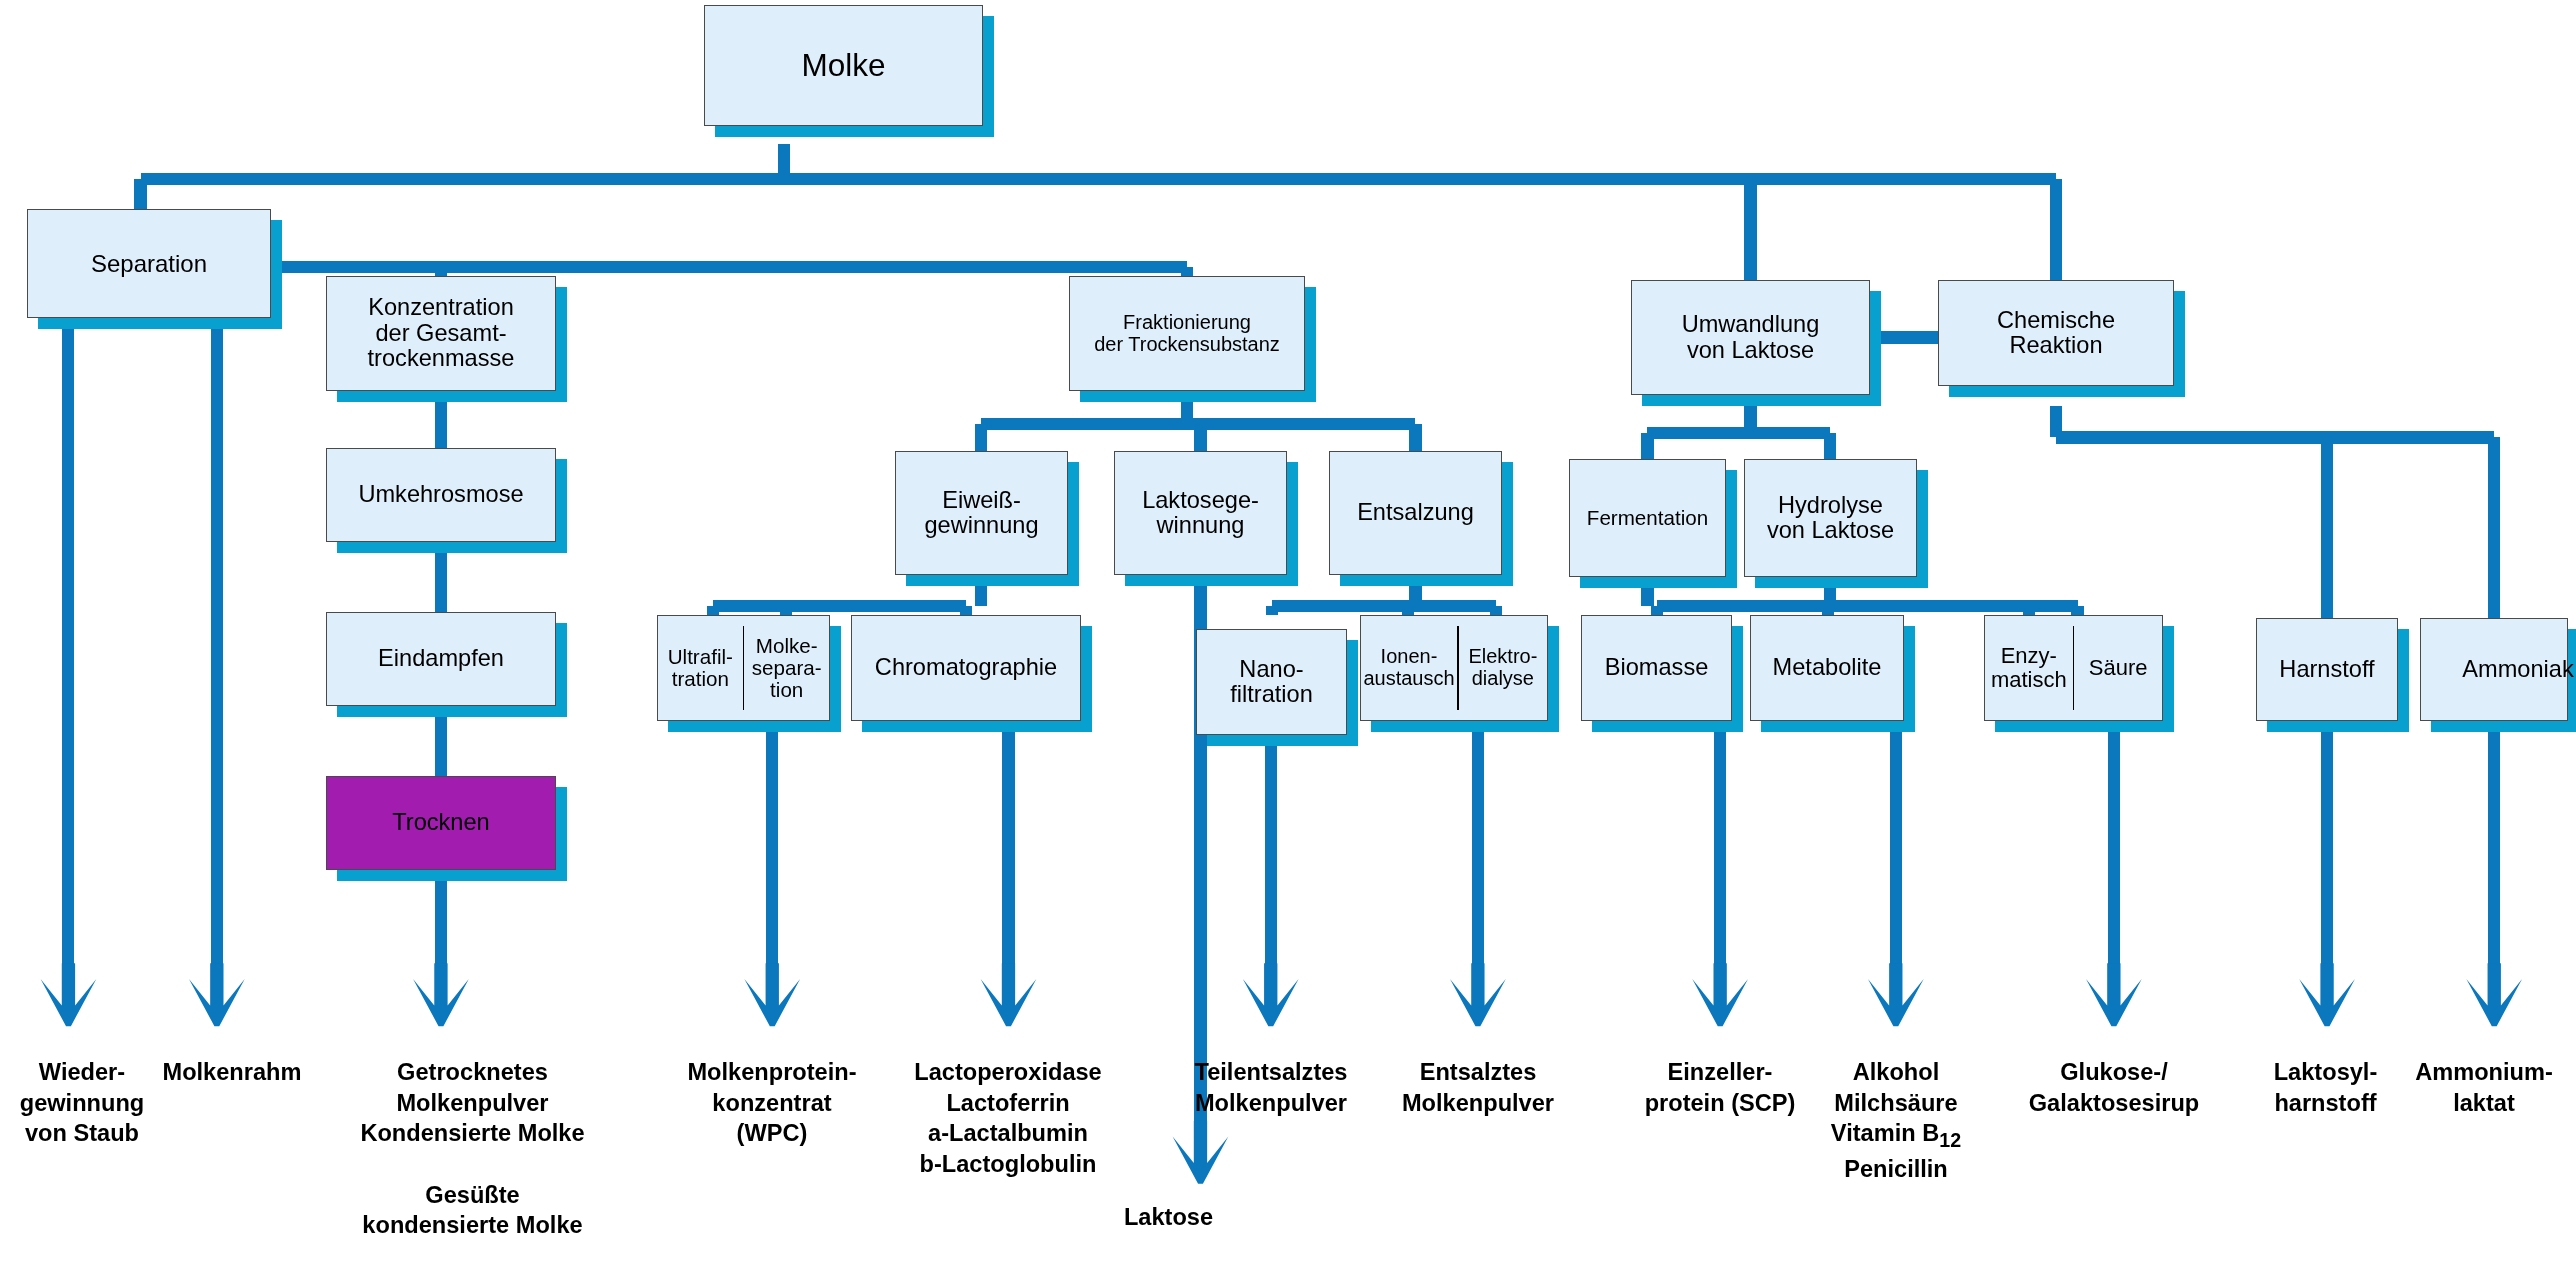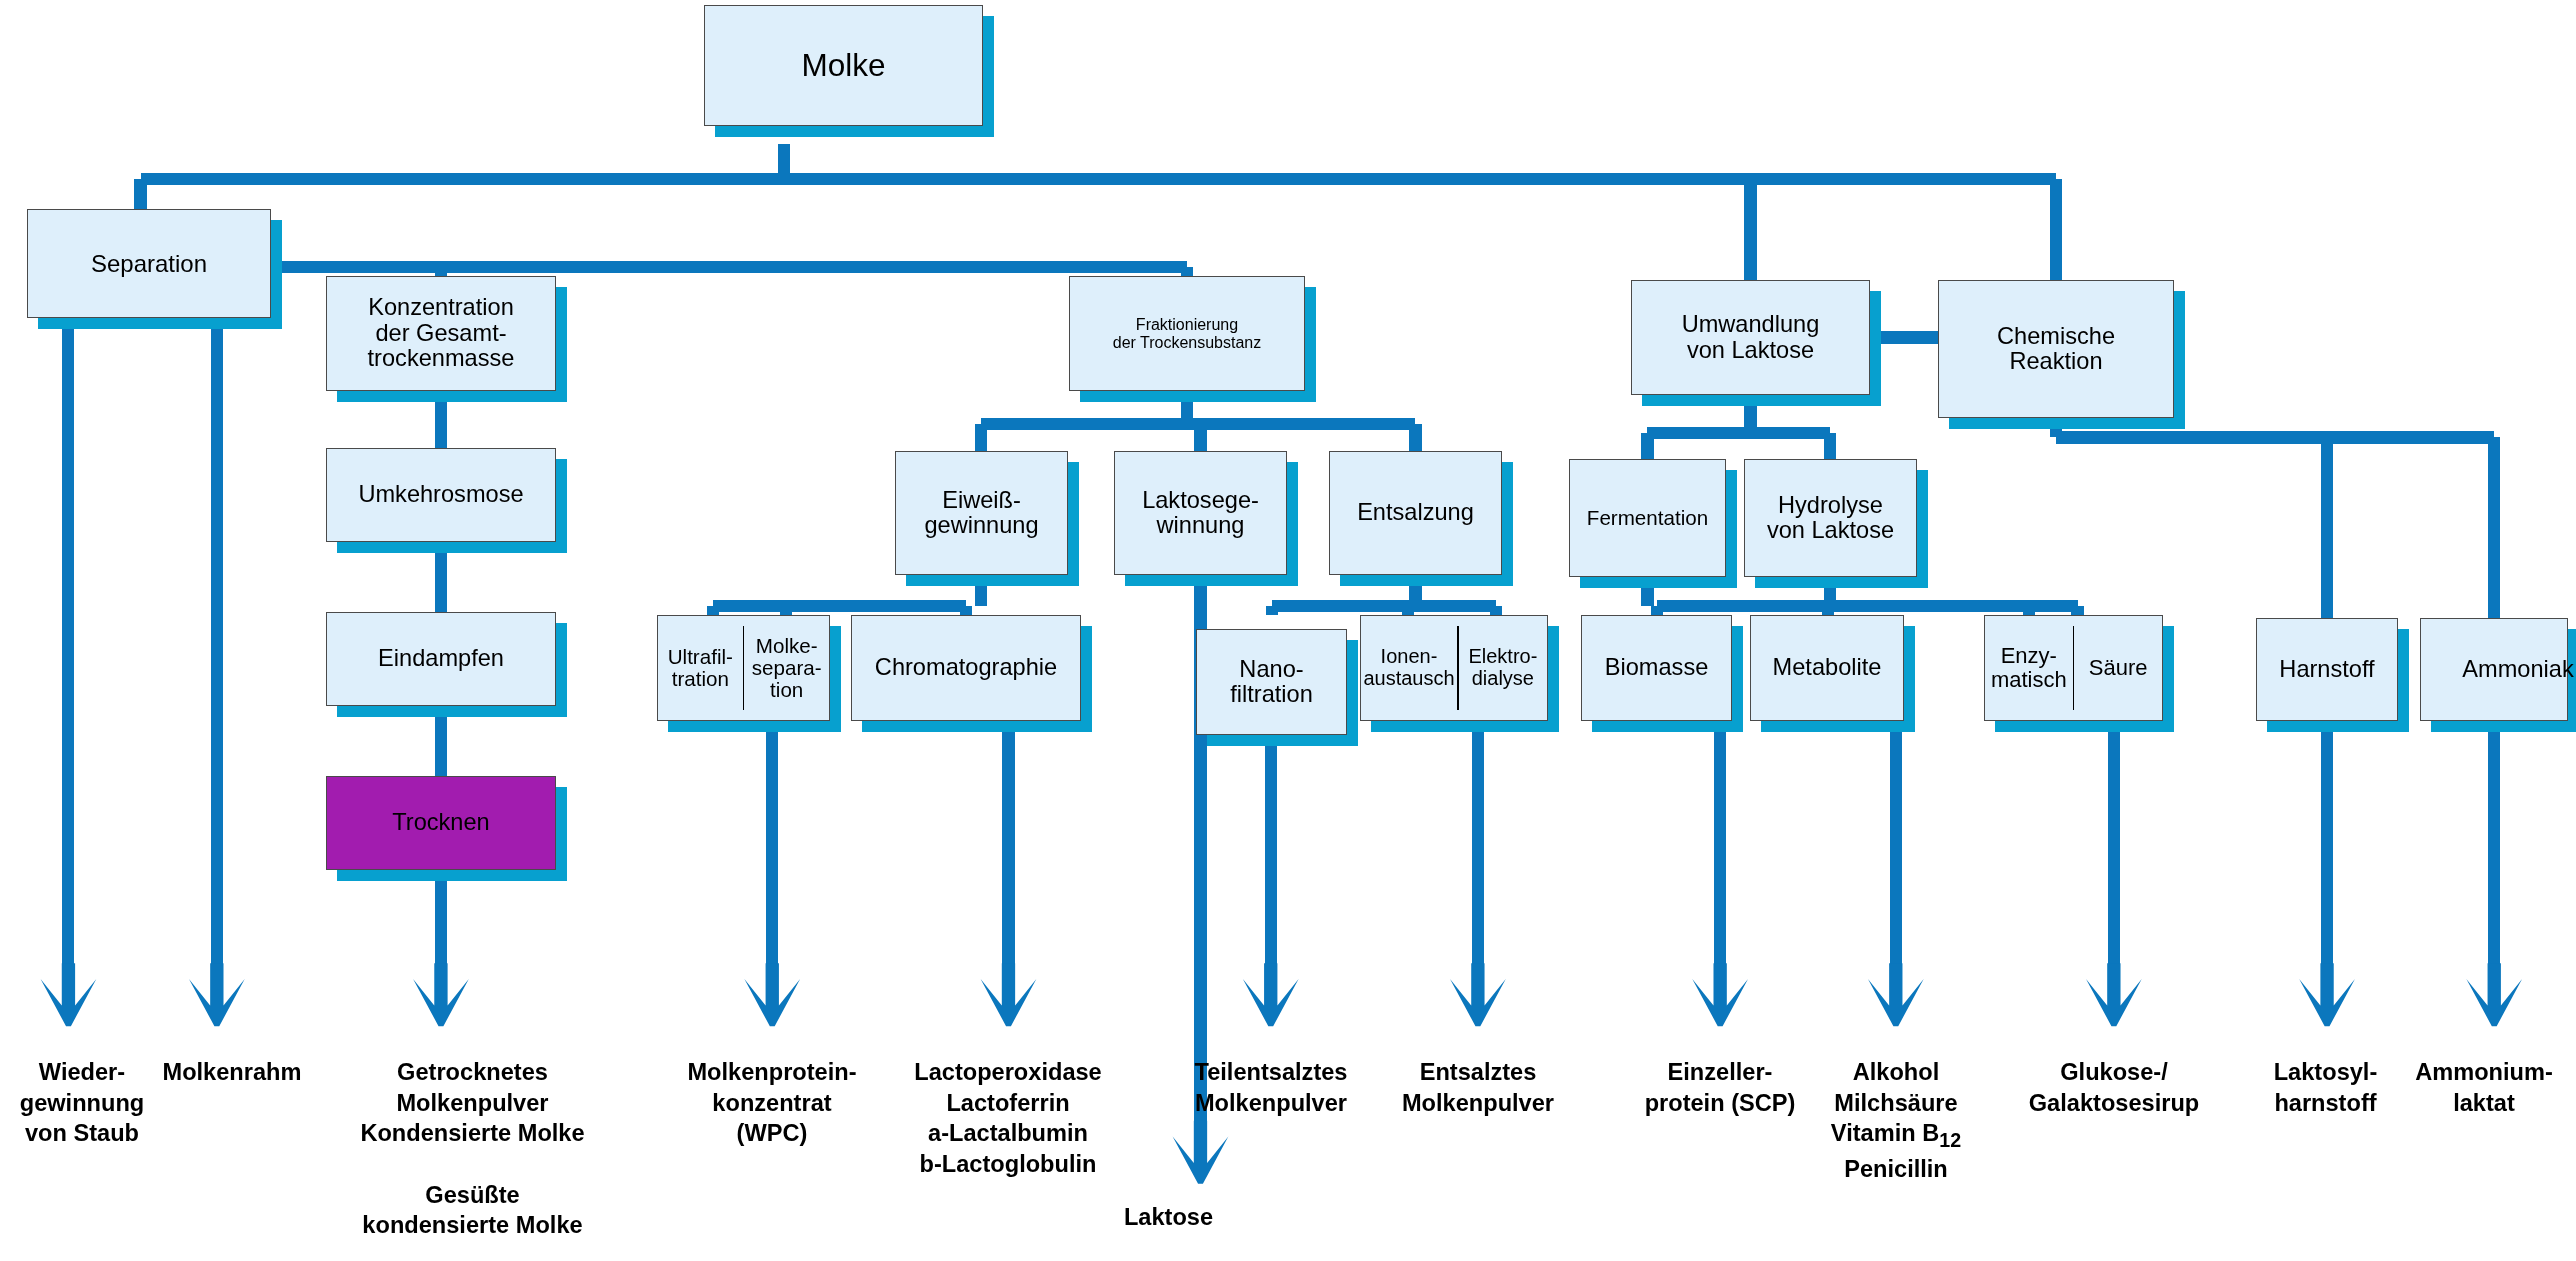--- a/index.html
+++ b/index.html
@@ -139,32 +139,32 @@
         <div class="shadow" style="background: rgb(7, 160, 207);"></div>
         <div class="body" style="background: rgb(222, 239, 251); border-color: rgb(74, 74, 74);">
           <div class="lbl" style="font-size: 23.6px;">Konzentration
 der Gesamt-
 trockenmasse</div>
         </div>
       </div>
       <div class="node" style="left: 1069px; top: 276px; width: 236px; height: 115px;">
         <div class="shadow" style="background: rgb(7, 160, 207);"></div>
         <div class="body" style="background: rgb(222, 239, 251); border-color: rgb(74, 74, 74);">
-          <div class="lbl" style="font-size: 16px;">Fraktionierung
+          <div class="lbl" style="font-size: 20px;">Fraktionierung
 der Trockensubstanz</div>
         </div>
       </div>
       <div class="node" style="left: 1631px; top: 280px; width: 239px; height: 115px; border-radius: 29px;">
         <div class="shadow" style="background: rgb(7, 160, 207);"></div>
         <div class="body" style="background: rgb(222, 239, 251); border-color: rgb(74, 74, 74);">
           <div class="lbl" style="font-size: 23.6px;">Umwandlung
 von Laktose</div>
         </div>
       </div>
-      <div class="node" style="left: 1938px; top: 280px; width: 236px; height: 138px; padding-left: 48px;">
+      <div class="node" style="left: 1938px; top: 280px; width: 236px; height: 106px; padding-left: 48px;">
         <div class="shadow" style="background: rgb(7, 160, 207);"></div>
         <div class="body" style="background: rgb(222, 239, 251); border-color: rgb(74, 74, 74);">
           <div class="lbl" style="font-size: 23.6px;">Chemische
 Reaktion</div>
         </div>
       </div>
       <div class="node" style="left: 326px; top: 448px; width: 230px; height: 94px;">
         <div class="shadow" style="background: rgb(7, 160, 207);"></div>
         <div class="body" style="background: rgb(222, 239, 251); border-color: rgb(74, 74, 74);">
           <div class="lbl" style="font-size: 23.6px;">Umkehrosmose</div>

